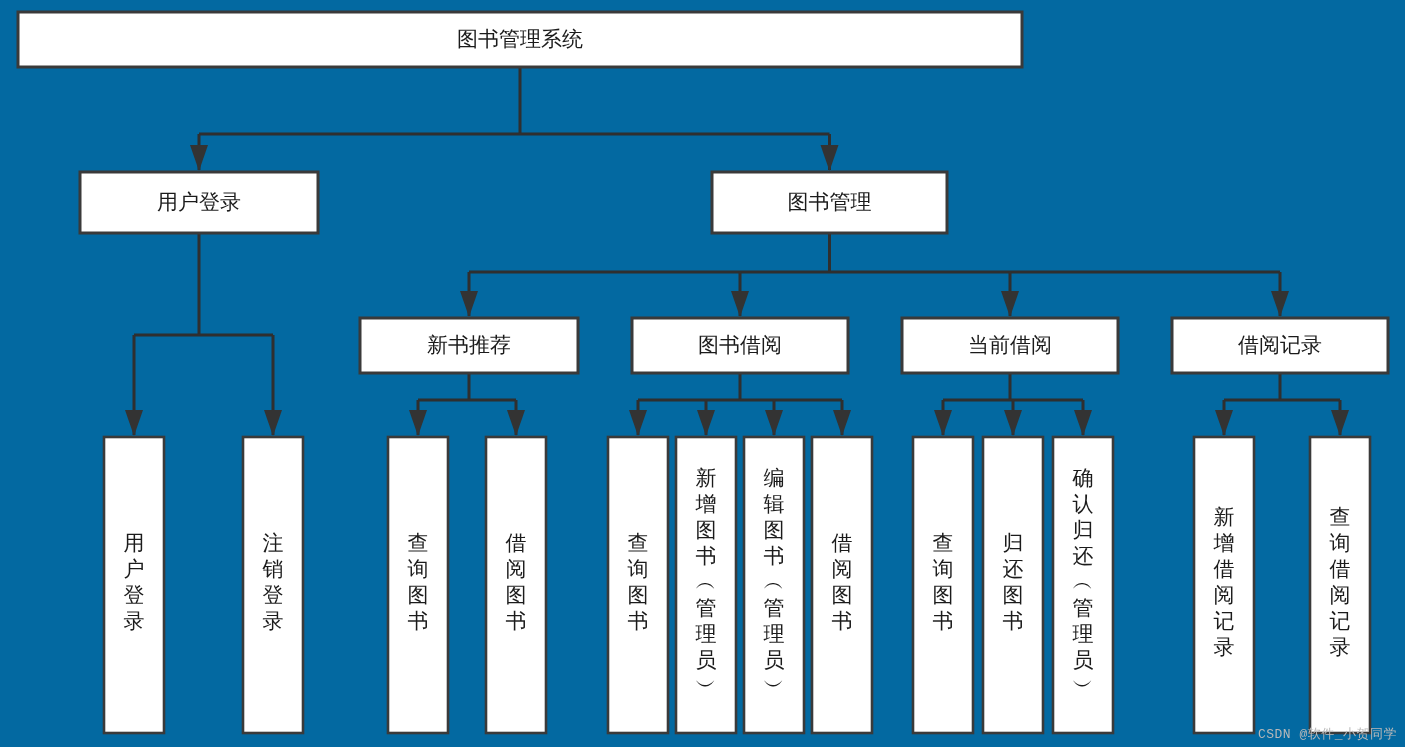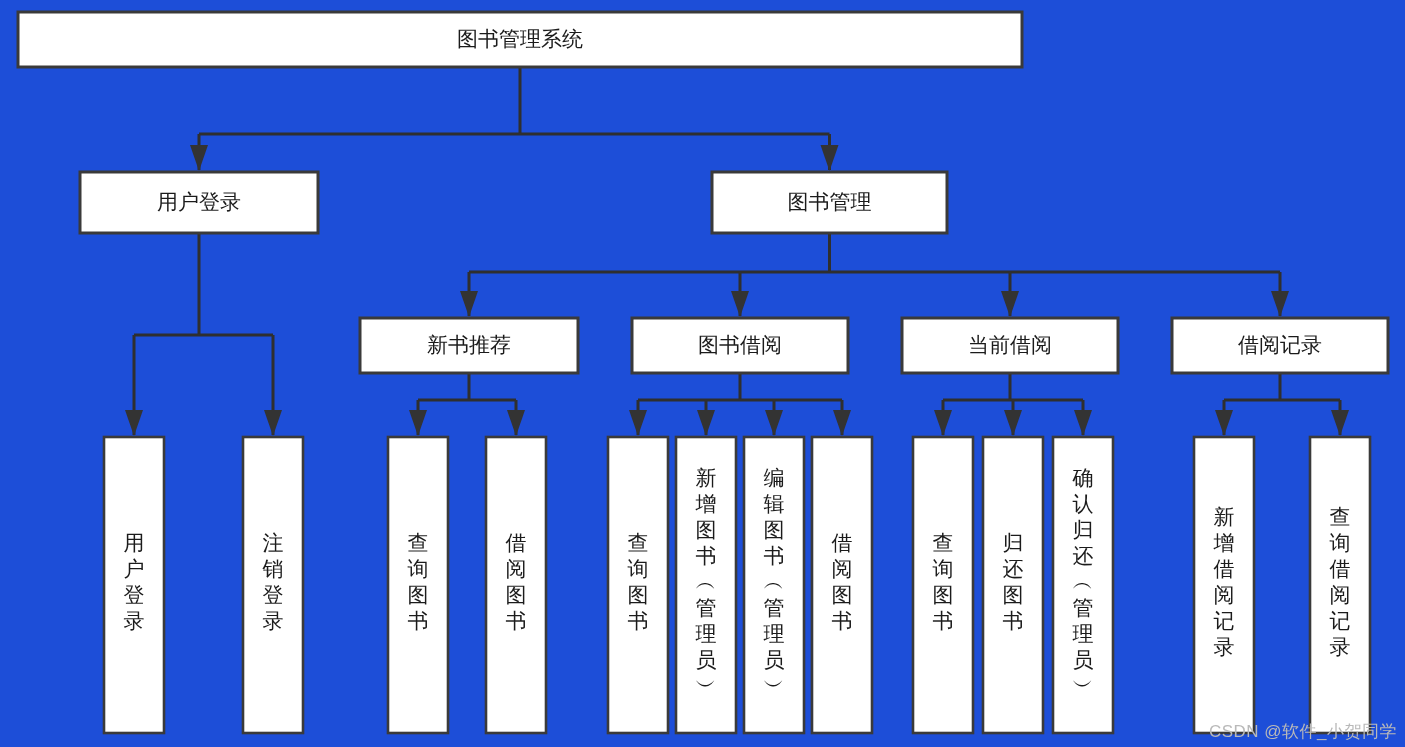--- a/index.html
+++ b/index.html
@@ -10,21 +10,21 @@
   body {
     width: 1405px;
     height: 747px;
     font-family: "Liberation Sans", "DejaVu Sans", sans-serif;
     overflow: hidden;
   }
   #diagram-root {
     position: relative;
     width: 1405px;
     height: 747px;
-    background: #1d4ed8;
+    background: #0369a1;
   }
   svg#flowchart {
     display: block;
     width: 1405px;
     height: 747px;
   }
   .node-box {
     fill: #ffffff;
     stroke: #3a3a3a;
     stroke-width: 3;
@@ -54,22 +54,22 @@
   .leaf-label {
     font-family: "Liberation Sans", "DejaVu Sans", sans-serif;
     font-size: 21px;
     fill: #1b1b1b;
     text-anchor: middle;
   }
   .watermark-text {
     position: absolute;
     right: 8px;
     bottom: 4px;
-    font-family: Liberation Sans, sans-serif;
-    font-size: 17px;
+    font-family: Liberation Mono, monospace;
+    font-size: 13px;
     color: #b9b9b9;
     letter-spacing: 0.5px;
     white-space: nowrap;
     user-select: none;
   }
 </style>
 </head>
 <body>
 
 <div id="diagram-root">

